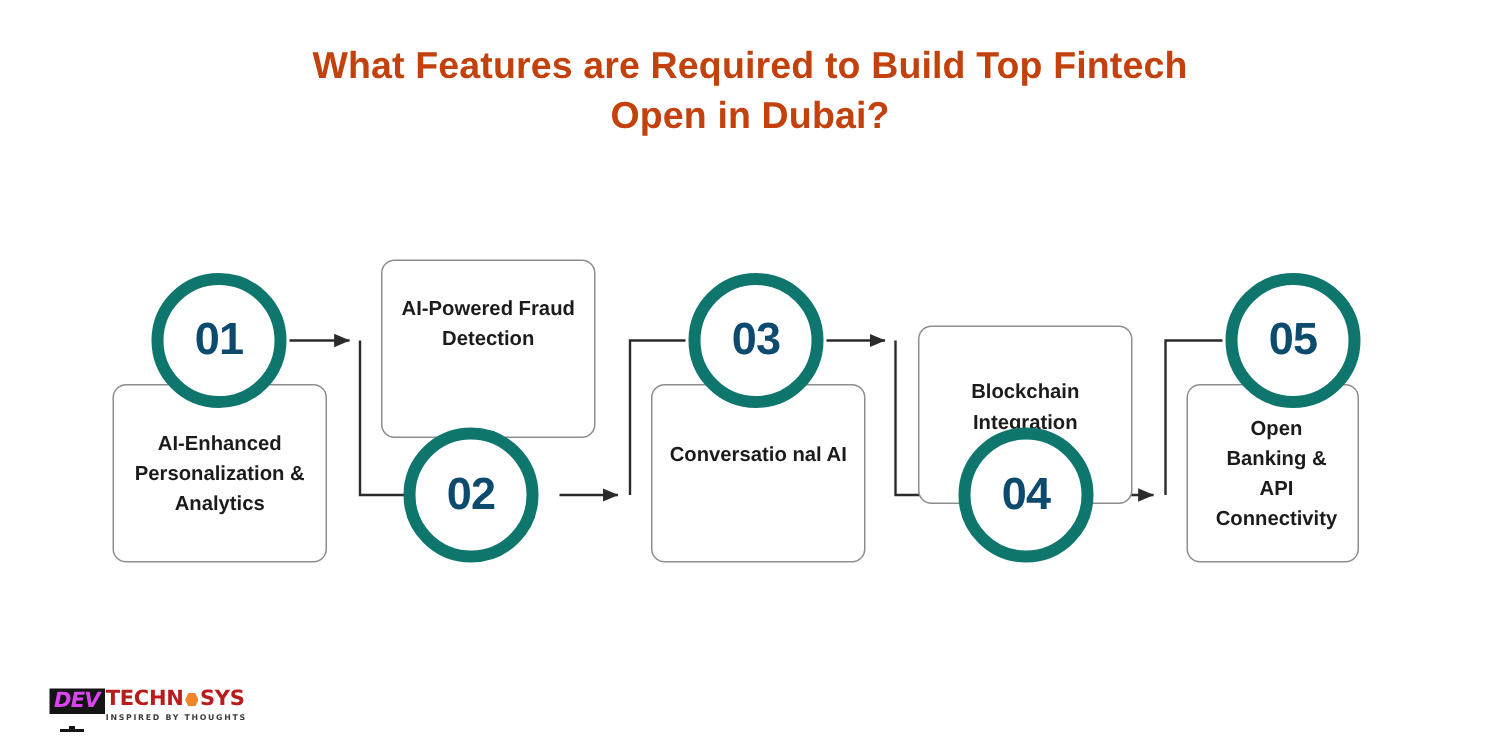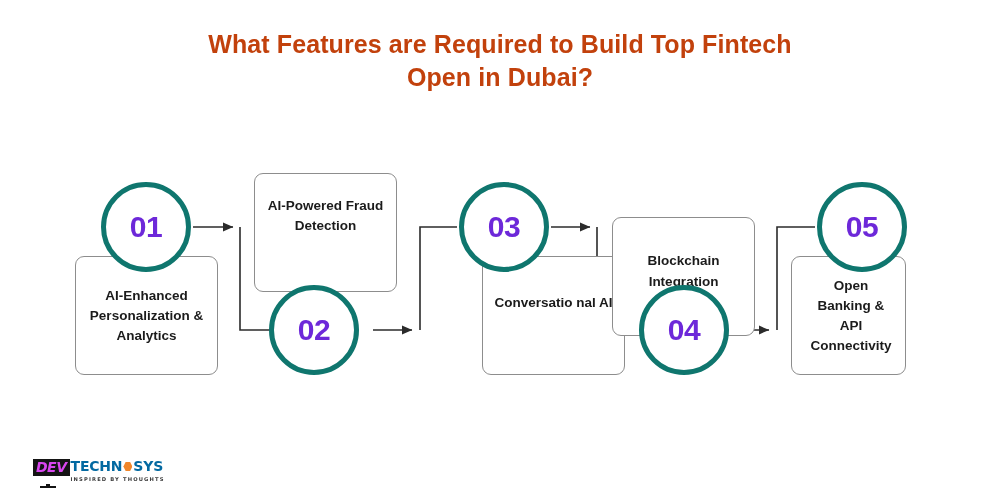--- a/index.html
+++ b/index.html
@@ -61,41 +61,41 @@
     color: #1b1b1b;
     padding: 6px 10px;
   }
   .node-box .box-text {
     display: block;
     width: 100%;
   }
 
   #box-1 { left: 75px;  top: 256px; width: 143px; height: 119px; }
   #box-2 { left: 254px; top: 173px; width: 143px; height: 119px; align-items: flex-start; padding-top: 22px; }
-  #box-3 { left: 434px; top: 256px; width: 143px; height: 119px; align-items: flex-start; padding-top: 36px; margin-left: 48px; }
+  #box-3 { left: 434px; top: 256px; width: 143px; height: 119px; align-items: flex-start; padding-top: 36px; }
   #box-4 { left: 612px; top: 173px; width: 143px; height: 119px; align-items: flex-start; padding-top: 32px; margin-top: 44px; }
   #box-5 { left: 791px; top: 256px; width: 115px; height: 119px; padding-left: 15px; }
 
   #box-4 .box-text { line-height: 21px; }
 
   
   .node-circle {
     position: absolute;
     box-sizing: border-box;
     width: 90px;
     height: 90px;
     border-radius: 50%;
-    border: 5px solid #0f766e;
+    border: 8px solid #0f766e;
     background: #ffffff;
     display: flex;
     align-items: center;
     justify-content: center;
     font-size: 30px;
     font-weight: 700;
-    color: #6d28d9;
+    color: #0c4a6e;
     letter-spacing: -0.5px;
   }
   #circle-1 { left: 101px; top: 182px; }
   #circle-2 { left: 269px; top: 285px; }
   #circle-3 { left: 459px; top: 182px; }
   #circle-4 { left: 639px; top: 285px; }
   #circle-5 { left: 817px; top: 182px; }
 
   
   #logo {
@@ -122,21 +122,21 @@
   }
   .logo-right {
     margin-left: 1px;
     display: flex;
     flex-direction: column;
   }
   .logo-word {
     font-size: 14px;
     font-weight: 800;
     line-height: 15px;
-    color: #0369a1;
+    color: #b91c1c;
     letter-spacing: -0.2px;
     display: flex;
     align-items: center;
     font-family: "DejaVu Sans", sans-serif;
   }
   .logo-hex {
     display: inline-block;
     width: 9px;
     height: 9px;
     background: #f0862a;

